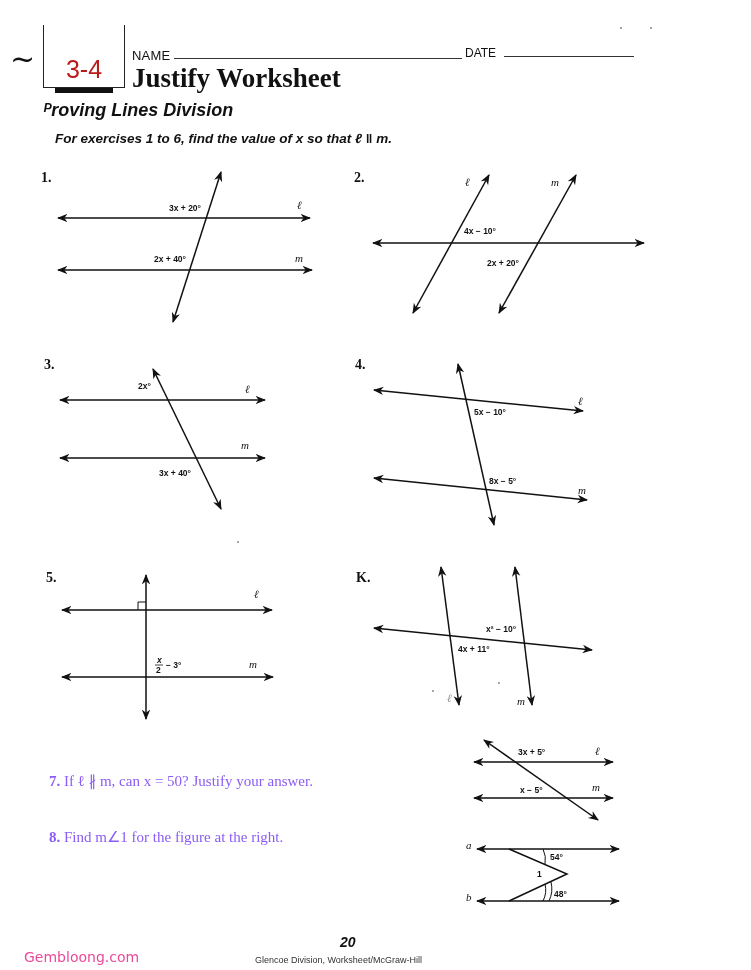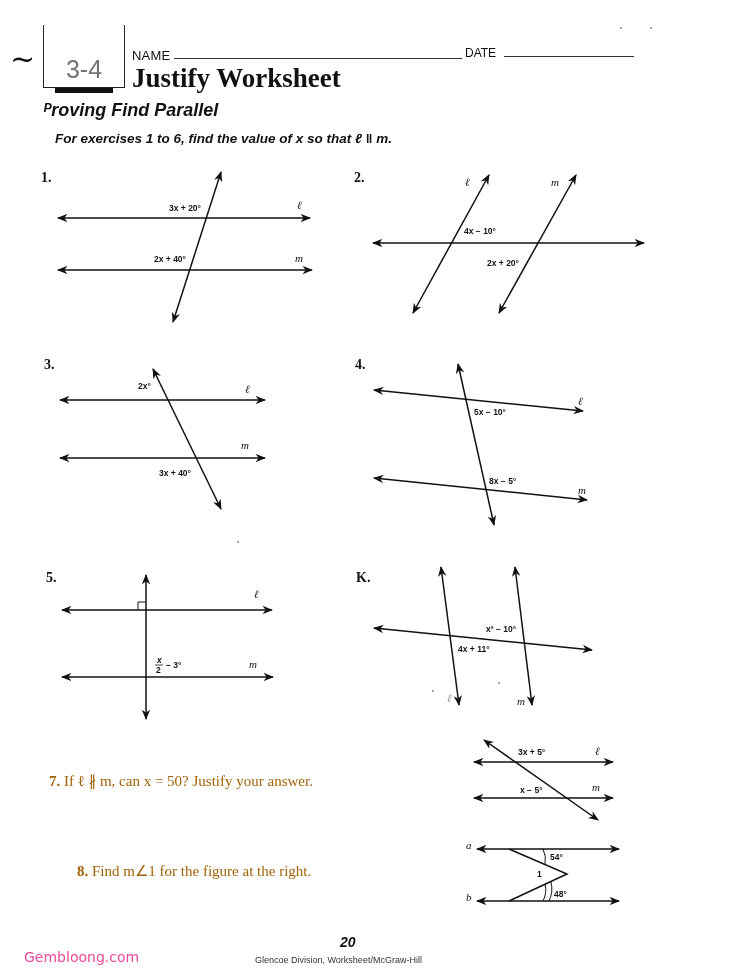--- a/index.html
+++ b/index.html
@@ -1,30 +1,30 @@
 <!DOCTYPE html>
 <html><head>
 <meta charset="utf-8">
 <style>
   html, body { margin:0; padding:0; background:#ffffff; }
   body { width:751px; height:970px; position:relative; overflow:hidden; font-family:"Liberation Sans", sans-serif; color:#111; }
   .abs { position:absolute; }
   .tilde { left:10px; top:44px; font-family:"DejaVu Serif", serif; font-size:30px; line-height:30px; color:#111; }
   .lesson-box { left:43px; top:25px; width:80px; height:62px; border-left:1.5px solid #222; border-right:1.5px solid #222; border-bottom:1.5px solid #222; }
-  .lesson-num { position:absolute; left:0; right:0; top:30px; text-align:center; font-family:"Liberation Sans", sans-serif; font-size:25px; color:#737373; }
+  .lesson-num { position:absolute; left:0; right:0; top:30px; text-align:center; font-family:"Liberation Sans", sans-serif; font-size:25px; color:#b91c1c; }
   .lesson-bar { left:55px; top:88px; width:58px; height:5px; background:#111; }
   .name-label { left:132px; top:48px; font-size:13px; letter-spacing:0.2px; }
   .name-line { left:174px; top:58px; width:288px; height:1px; background:#333; }
   .date-label { left:465px; top:46px; font-size:12px; }
   .date-line { left:504px; top:56px; width:130px; height:1px; background:#333; }
   .title { left:132px; top:63px; font-family:"Liberation Serif", serif; font-weight:bold; font-size:27px; color:#111; }
   .subtitle { left:43px; top:100px; font-family:"Liberation Sans", sans-serif; font-style:italic; font-weight:bold; font-size:18px; color:#111; }
   .instructions { left:43px; top:131px; font-family:"Liberation Sans", sans-serif; font-style:italic; font-weight:bold; font-size:13.5px;margin-left:12px; }
   .pnum { font-family:"Liberation Serif", serif; font-weight:bold; font-size:14px; }
-  .q-text { font-family:"Liberation Serif", serif; font-size:15px; color:#a16207; }
+  .q-text { font-family:"Liberation Serif", serif; font-size:15px; color:#8b5cf6; }
   .q-num { font-weight:bold; }
   .watermark { left:24px; top:929px; font-family:"DejaVu Sans", sans-serif; font-size:14px; color:#ec4899;margin-top:20px; }
   .page-num { left:340px; top:934px; font-family:"Liberation Sans", sans-serif; font-weight:bold; font-size:14px;font-style:italic; }
   .publisher { left:255px; top:955px; font-size:9px; color:#333; white-space:nowrap; }
   svg.fig { position:absolute; left:0; top:0; width:751px; height:970px; overflow:visible; pointer-events:none; }
   svg text.lbl { font-family:"Liberation Sans", sans-serif; font-weight:bold; font-size:8.5px; fill:#111; }
   svg text.var { font-family:"Liberation Serif", serif; font-style:italic; font-size:11px; fill:#111; }
   .scan-dot { position:absolute; width:2px; height:2px; background:#888; border-radius:1px; }
 </style>
 </head>
@@ -33,21 +33,21 @@
 <div class="abs tilde">~</div>
 <div class="abs lesson-box">
   <div class="lesson-num">3-4</div>
 </div>
 <div class="abs lesson-bar"></div>
 <div class="abs name-label">NAME</div>
 <div class="abs name-line"></div>
 <div class="abs date-label">DATE</div>
 <div class="abs date-line"></div>
 <div class="abs title">Justify Worksheet</div>
-<div class="abs subtitle">ᴾroving Find Parallel</div>
+<div class="abs subtitle">ᴾroving Lines Division</div>
 <div class="abs instructions">For exercises 1 to 6, find the value of x so that ℓ ‖ m.</div>
 
 <div class="abs pnum" style="left:41px;top:170px;">1.</div>
 <div class="abs pnum" style="left:354px;top:170px;">2.</div>
 <div class="abs pnum" style="left:44px;top:357px;">3.</div>
 <div class="abs pnum" style="left:355px;top:357px;">4.</div>
 <div class="abs pnum" style="left:46px;top:570px;">5.</div>
 <div class="abs pnum" style="left:356px;top:570px;">K.</div>
 
 <svg class="fig" viewBox="0 0 751 970">
@@ -152,21 +152,21 @@
   <text class="var" x="466" y="901">b</text>
   <text class="lbl" x="550" y="860">54°</text>
   <text class="lbl" x="537" y="877">1</text>
   <text class="lbl" x="554" y="897">48°</text>
 </svg>
 
 <div class="abs q-text" style="left:49px;top:772px;">
   <span class="q-num">7.</span>
   <span>If ℓ ∦ m, can x = 50? Justify your answer.</span>
 </div>
-<div class="abs q-text" style="left:49px;top:862px;margin-left:28px;">
+<div class="abs q-text" style="left:49px;top:828px;">
   <span class="q-num">8.</span>
   <span>Find m∠1 for the figure at the right.</span>
 </div>
 
 <div class="scan-dot" style="left:237px;top:541px;"></div>
 <div class="scan-dot" style="left:620px;top:27px;"></div>
 <div class="scan-dot" style="left:650px;top:27px;"></div>
 <div class="scan-dot" style="left:432px;top:690px;"></div>
 <div class="scan-dot" style="left:498px;top:682px;"></div>
 

